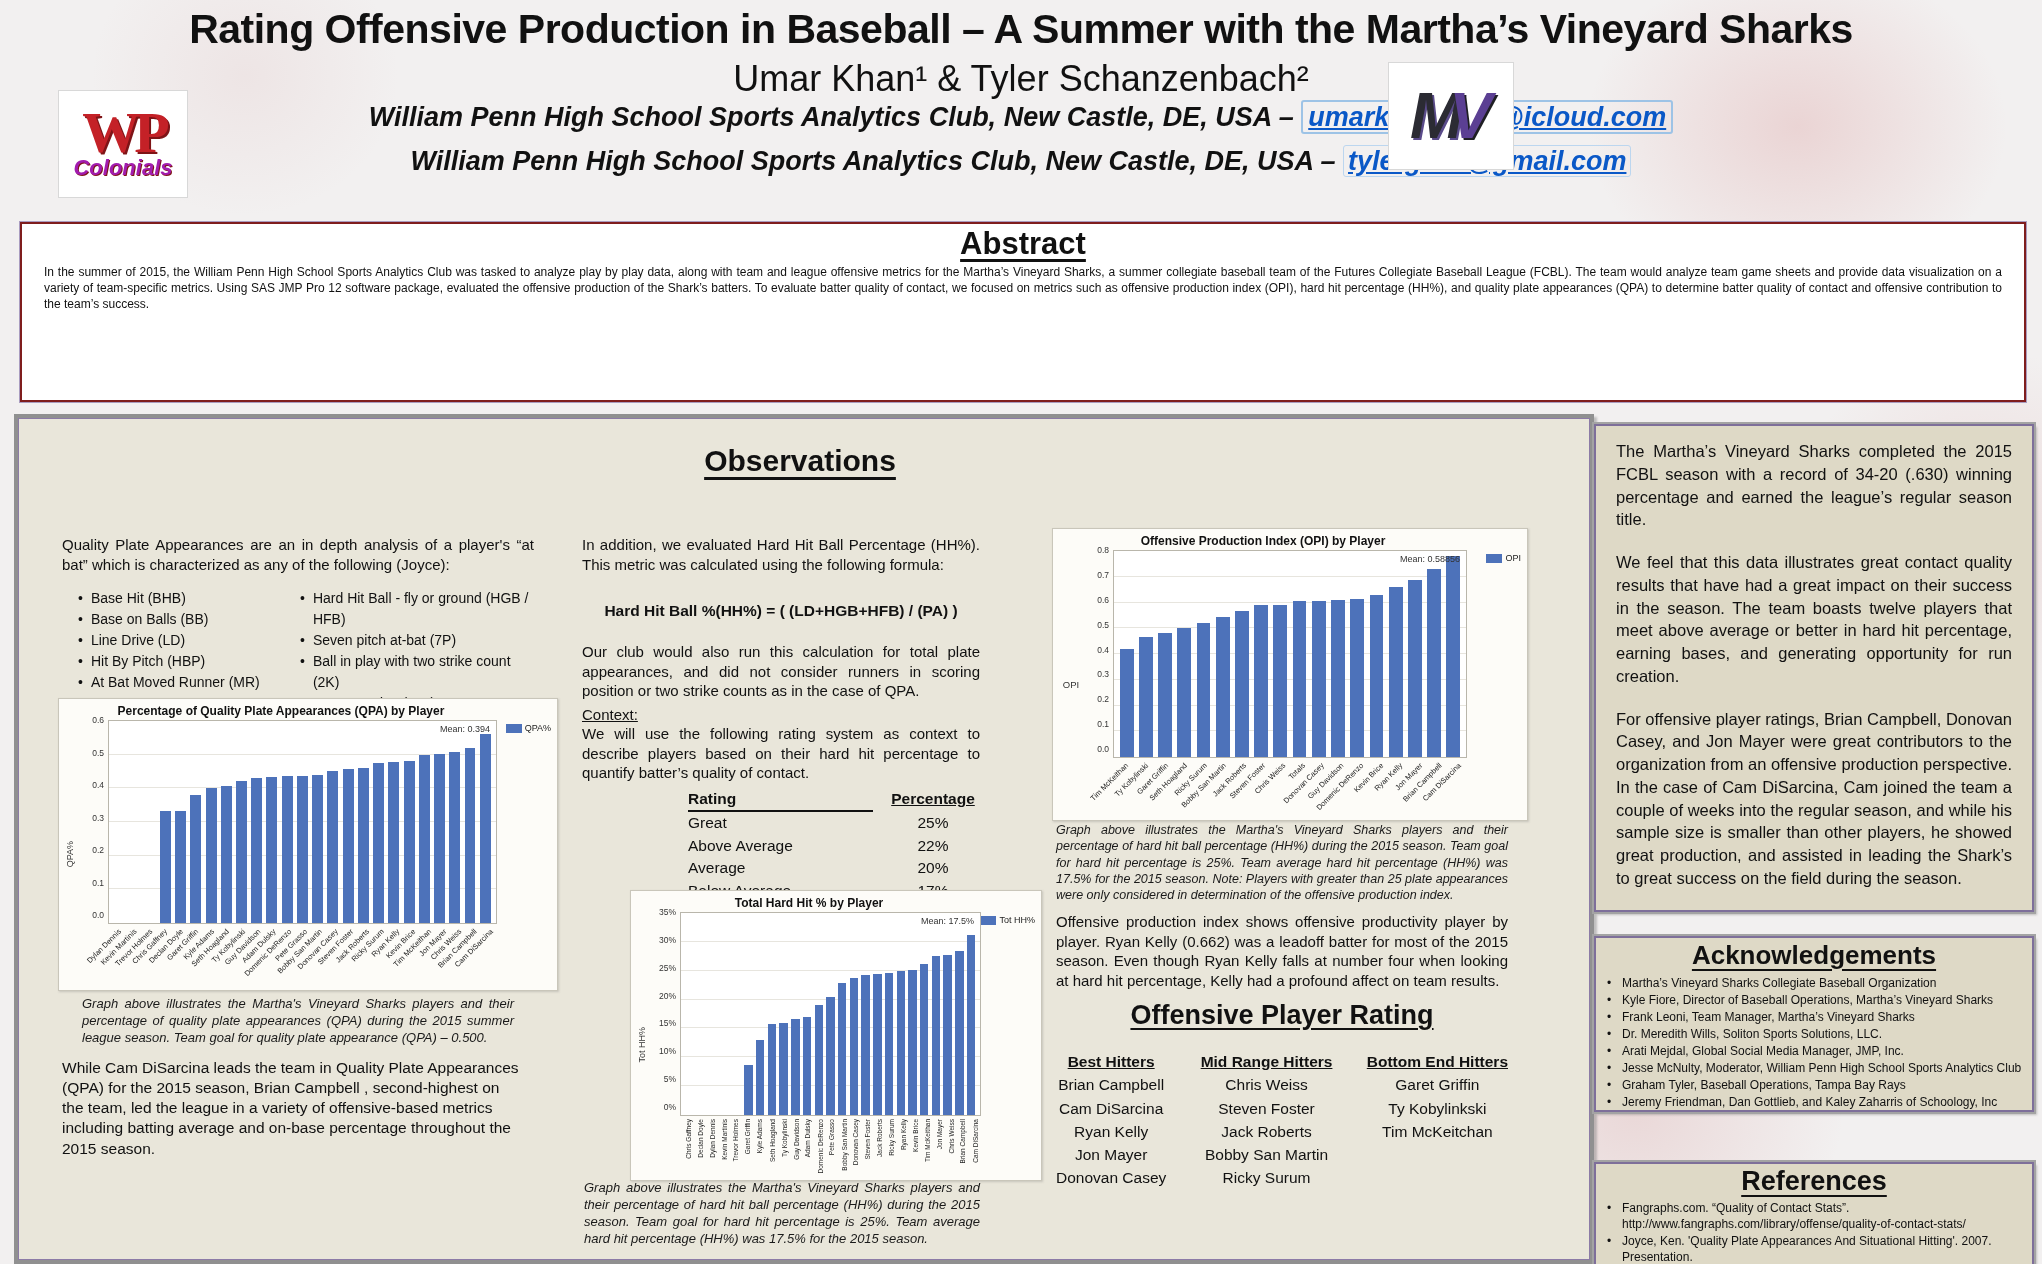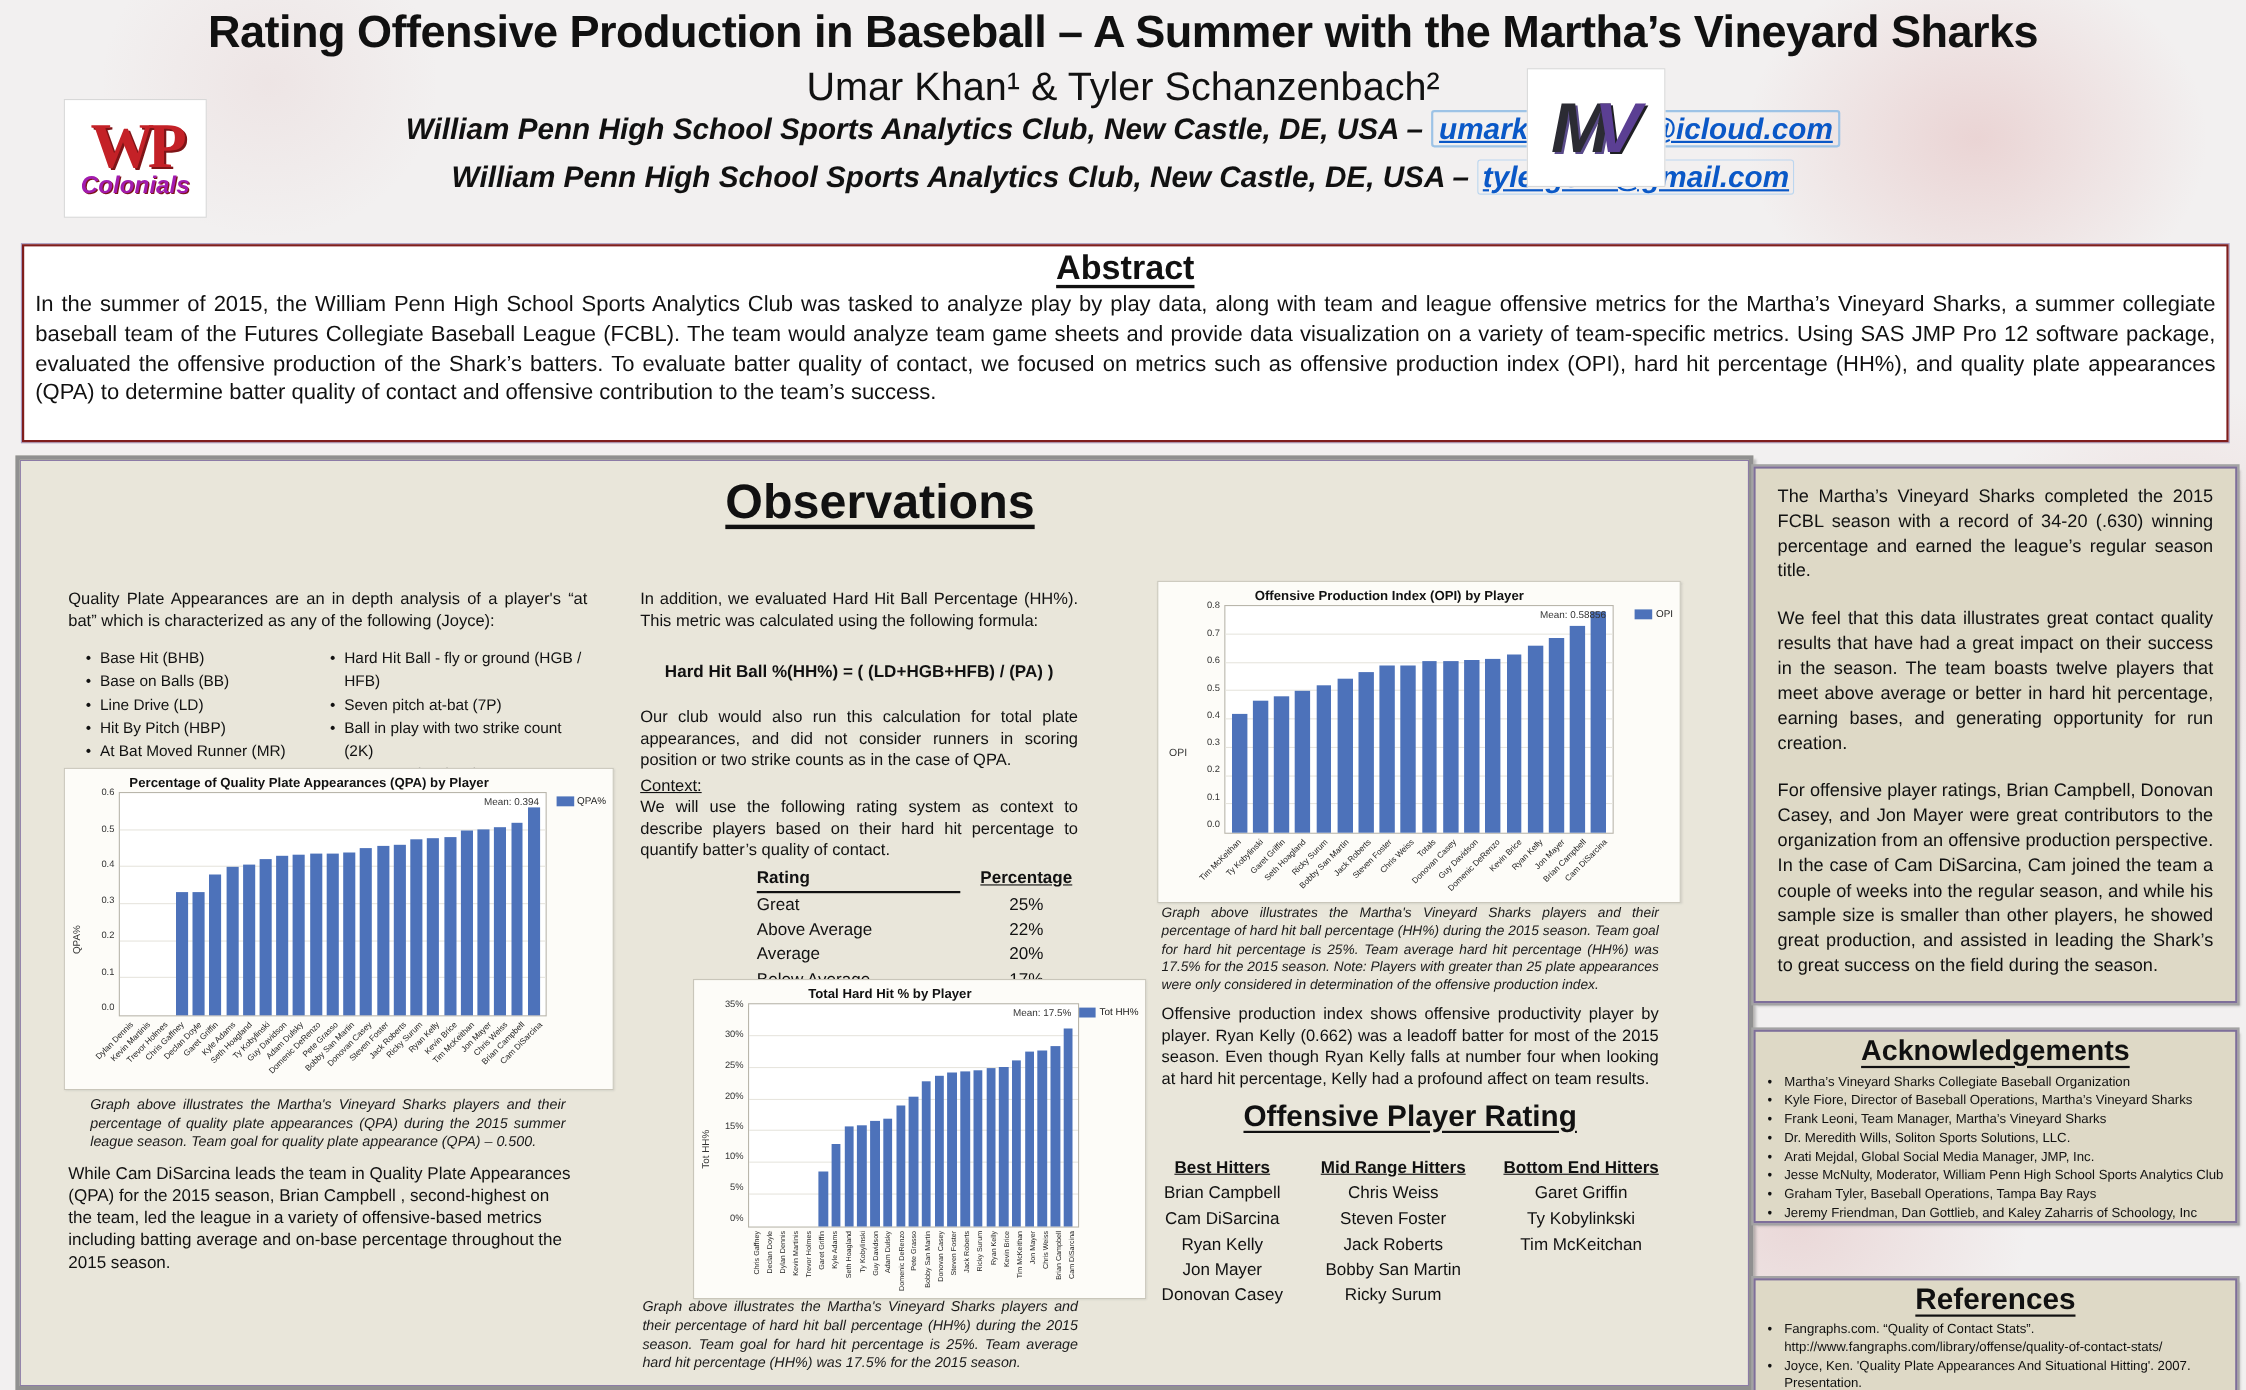--- a/index.html
+++ b/index.html
@@ -25,24 +25,24 @@
   .email-box2{border:1px solid #bcd6ef;border-radius:3px;padding:0 4px;}
   .logo-card{background:#fff;border:1px solid #d8d8d8;display:flex;flex-direction:column;align-items:center;justify-content:center;}
   .wp-big{font-size:58px;font-weight:bold;color:#c42127;font-family:"Liberation Serif",serif;letter-spacing:-6px;line-height:.9;text-shadow:2px 2px 0 #7e1417;}
   .wp-script{font-size:22px;font-style:italic;font-weight:bold;color:#a21caf;margin-top:-4px;text-shadow:1px 1px 0 #7e1417;}
   .mv-logo{font-size:64px;font-weight:bold;font-style:italic;line-height:1;}
   .mv-m{color:#2b2b33;text-shadow:2px 2px 0 #5a4b8a;}
   .mv-v{color:#5b3f93;margin-left:-14px;text-shadow:2px 2px 0 #1f1f24;}
   
   .abstract-box{left:20px;top:222px;width:2002px;height:176px;background:#fff;border:2px solid #7f1d1d;box-shadow:0 0 0 1px #a99cc0;}
   .abstract-title{text-align:center;font-size:31px;font-weight:bold;text-decoration:underline;text-underline-offset:5px;margin-top:2px;}
-  .abstract-body{padding:2px 10px;font-size:20px;line-height:1.34;text-align:justify;}
+  .abstract-body{padding:2px 22px;font-size:12px;line-height:1.34;text-align:justify;}
   
   .main-panel{left:14px;top:414px;width:1572px;height:842px;background:#e9e6da;border:4px solid #909090;box-shadow:inset 0 0 0 1px #8c7ba6, 3px 3px 2px rgba(100,100,100,.35);}
-  .obs-title{top:432px;left:14px;width:1572px;text-align:center;font-size:44px;font-weight:bold;}
+  .obs-title{top:444px;left:14px;width:1572px;text-align:center;font-size:30px;font-weight:bold;}
   .obs-title span{text-decoration:underline;text-underline-offset:6px;}
   .body-text{font-size:15px;line-height:1.3;text-align:justify;}
   .bullet-row{display:flex;gap:8px;font-size:14px;line-height:1.5;}
   .bullet-dot{flex:0 0 auto;}
   .caption{font-style:italic;font-size:13px;line-height:1.3;text-align:justify;color:#1a1a1a;}
   .formula{font-weight:bold;font-size:15.5px;text-align:center;}
   .context-label{font-size:15px;text-decoration:underline;}
   
   .rtable{font-size:15.5px;line-height:1.45;}
   .rtable-row{display:flex;}

